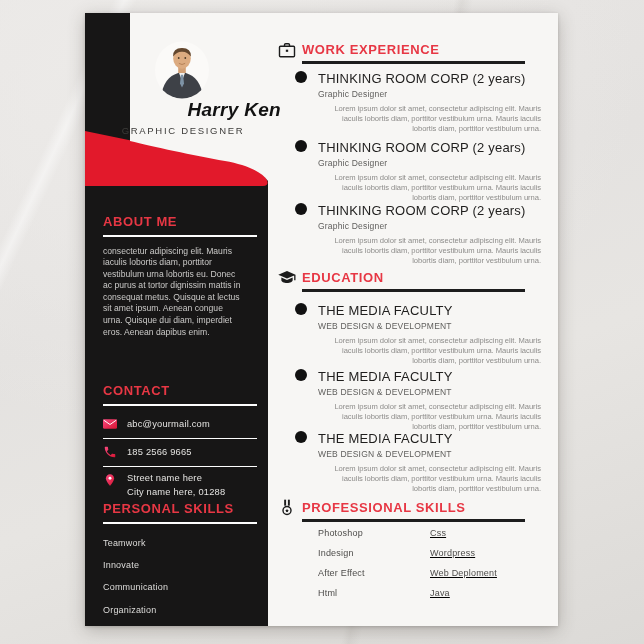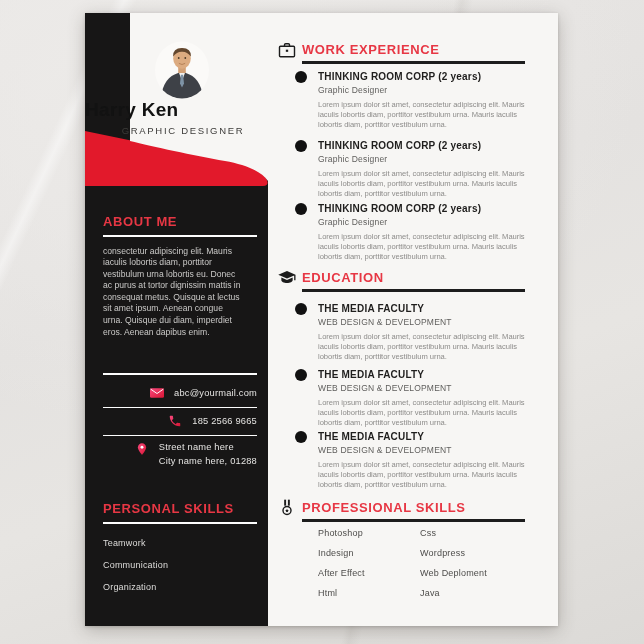--- a/index.html
+++ b/index.html
@@ -23,35 +23,35 @@
   .sheet{
     position:absolute;left:85px;top:13px;width:473px;height:613px;
     background:#f7f6f4;
     box-shadow:0 4px 16px rgba(70,62,55,.30), 0 1px 3px rgba(70,62,55,.22);
   }
   
   .sidebar{position:absolute;left:0;top:0;width:183px;height:613px;background:var(--side-bg);}
   .side-art{position:absolute;left:0;top:0;width:183px;height:195px;display:block;}
   .photo{position:absolute;left:68px;top:28px;width:58px;height:58px;}
   .person-name{
-    position:absolute;left:0;top:86px;width:196px;text-align:left;
-    font-size:19px;font-weight:700;color:#121212;letter-spacing:.3px;
+    position:absolute;left:0;top:86px;width:196px;text-align:right;
+    font-size:19px;font-weight:700;color:#121212;letter-spacing:.3px;font-style:italic;
   }
   .person-role{
     position:absolute;left:0;top:112px;width:196px;text-align:center;
     font-size:9.5px;letter-spacing:1.7px;color:#3c3b39;
   }
   .sb-sec{position:absolute;left:18px;width:154px;}
   .sb-h2{font-size:13px;font-weight:700;color:var(--heading-red);letter-spacing:.6px;margin-top:16px;}
   .sb-rule{height:1.5px;background:#fdfdfd;margin-top:6px;}
   .about{top:185px;}
   .about-lines{margin-top:9px;}
   .aline{font-size:8.6px;line-height:11.6px;color:var(--side-text);white-space:nowrap;}
   .contact{top:354px;}
-  .crow{display:flex;align-items:center;gap:10px;min-height:21px;justify-content:flex-end;}
+  .crow{display:flex;align-items:center;gap:10px;min-height:21px;}
   .crow.first{margin-top:8px;}
   .cico{width:14px;height:14px;flex:0 0 14px;}
   .ctext{font-size:9.3px;color:#e4e3e1;letter-spacing:.2px;}
   .csep{height:1.3px;background:#fdfdfd;margin:3px 0;}
   .addr .ctext{line-height:13.5px;}
   .addr{align-items:flex-start;margin-top:5px;}
   .addr .cico{margin-top:1px;}
   .pskills{top:472px;}
   .plist{margin-top:8px;}
   .pitem{font-size:9px;color:#dddcda;line-height:22.4px;letter-spacing:.2px;}
@@ -59,28 +59,28 @@
   .content{position:absolute;left:183px;top:0;width:290px;height:613px;}
   .sec-header{position:absolute;left:9px;width:248px;height:26px;}
   .sec-ico{position:absolute;left:0;top:0;width:20px;height:20px;color:#1c1c1c;}
   .sec-title{position:absolute;left:25px;top:2px;font-size:13px;font-weight:700;color:var(--heading-red);letter-spacing:.6px;white-space:nowrap;}
   .sec-line{position:absolute;left:25px;top:21px;width:223px;height:2.5px;background:#1d1d1d;}
   #work-header{top:27px;}
   #edu-header{top:255px;}
   #skills-header{top:485px;}
   .entry{position:absolute;left:25px;width:248px;}
   .bullet{position:absolute;left:2px;top:0;width:12px;height:12px;border-radius:50%;background:#111;}
-  .etitle{margin-left:25px;font-size:10px;font-weight:700;color:#1f1e1d;letter-spacing:.2px;white-space:nowrap;}
+  .etitle{margin-left:25px;font-size:13px;font-weight:400;color:#1f1e1d;letter-spacing:.2px;white-space:nowrap;}
   .esub{margin-left:25px;margin-top:2.5px;font-size:8.5px;color:var(--sub-gray);letter-spacing:.2px;white-space:nowrap;}
-  .ebody{margin-left:25px;margin-top:5px;}
+  .ebody{margin-left:25px;margin-top:5px;text-align:right;}
   .bline{font-size:7.6px;line-height:10.2px;color:var(--body-gray);letter-spacing:-.05px;white-space:nowrap;}
   #we-0{top:58px;} #we-1{top:127px;} #we-2{top:190px;}
   #ed-0{top:290px;} #ed-1{top:356px;} #ed-2{top:418px;}
   .skill-col{position:absolute;top:510px;}
-  #skill-col-1{left:50px;} #skill-col-2{left:152px;}
+  #skill-col-1{left:50px;} #skill-col-2{left:162px;text-decoration:underline;}
   .skitem{font-size:9px;color:#4e4d4b;line-height:20px;letter-spacing:.2px;white-space:nowrap;}
 </style>
 </head>
 <body>
 
 <div class="stage">
   <div class="sheet">
 
     <aside class="sidebar">
       <svg class="side-art" viewBox="0 0 183 195" preserveAspectRatio="none">
@@ -123,20 +123,21 @@
             <div class="aline">vestibulum urna lobortis eu. Donec</div>
             <div class="aline">ac purus at tortor dignissim mattis in</div>
             <div class="aline">consequat metus. Quisque at lectus</div>
             <div class="aline">sit amet ipsum. Aenean congue</div>
             <div class="aline">urna. Quisque dui diam, imperdiet</div>
             <div class="aline">eros. Aenean dapibus enim.</div>
           </div>
       </section>
 
       <section class="sb-sec contact">
+        <h2 class="sb-h2">CONTACT</h2>
         <div class="sb-rule"></div>
         <div class="crow first">
           <svg class="cico" viewBox="0 0 16 12">
             <defs>
                 <linearGradient id="pg1" x1="0" y1="0" x2="1" y2="1">
                   <stop offset="0" stop-color="#f9497e"></stop>
                   <stop offset="1" stop-color="#d81533"></stop>
                 </linearGradient>
               </defs>
             <rect x="0" y="0.5" width="16" height="11" rx="1.6" fill="url(#pg1)"></rect>
@@ -174,20 +175,21 @@
             <span>City name here, 01288</span>
           </span>
         </div>
       </section>
 
       <section class="sb-sec pskills">
         <h2 class="sb-h2">PERSONAL SKILLS</h2>
         <div class="sb-rule"></div>
         <div class="plist">
             <div class="pitem">Teamwork</div>
+            <div class="pitem">Innovate</div>
             <div class="pitem">Communication</div>
             <div class="pitem">Organization</div>
           </div>
       </section>
     </aside>
 
     <main class="content">
 
       <div class="sec-header" id="work-header">
         <svg class="sec-ico" viewBox="0 0 24 24">

